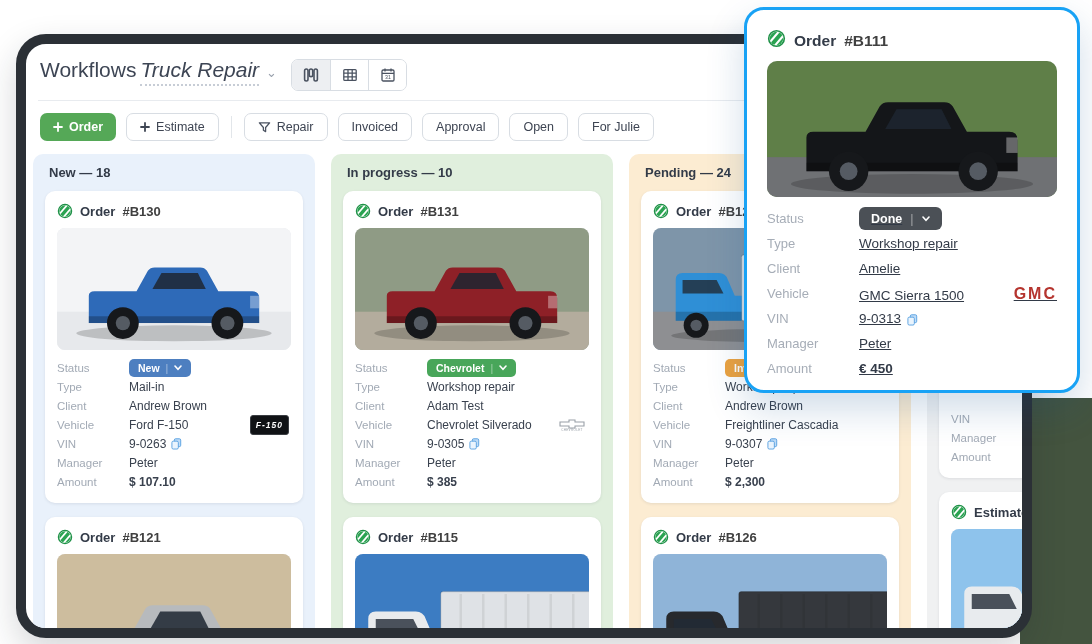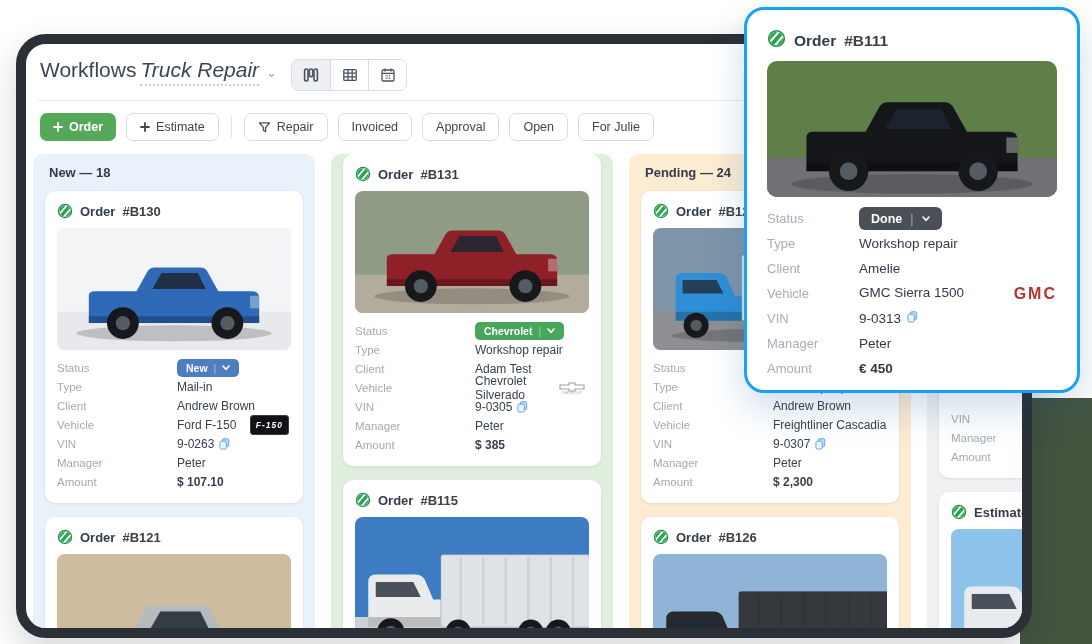--- a/index.html
+++ b/index.html
@@ -33,37 +33,37 @@
   .col{width:258px;border-radius:10px;padding:0 12px 12px;height:560px;box-sizing:content-box;flex:none;}
   .col-title{font-size:13px;font-weight:700;color:#333b48;padding:11px 4px 9px;height:17px;}
   .card{background:#fff;border-radius:10px;padding:10px 12px 12px;margin-bottom:14px;box-shadow:0 1px 3px rgba(40,50,70,.10);cursor:pointer;}
   .chead{display:flex;align-items:center;gap:7px;font-size:13px;font-weight:700;color:#333b48;padding:2px 0;}
   .cid{color:#404040;}
   .cimg{height:122px;border-radius:8px;overflow:hidden;margin:7px 0 8px;background:#e8eaed;}
   .card.preview .cimg{height:150px;margin-bottom:0;}
   .card.tail{height:287px;box-sizing:border-box;display:flex;flex-direction:column;justify-content:flex-end;}
   .row{display:flex;align-items:center;height:19px;}
   .lbl{width:72px;flex:none;font-size:11.5px;color:#a2aab5;}
-  .val{font-size:12px;color:#39414e;display:flex;align-items:center;gap:5px;flex:1;margin-left:48px;}
+  .val{font-size:12px;color:#39414e;display:flex;align-items:center;gap:5px;flex:1;}
   .val.amount{font-weight:700;}
   .badge{margin-left:auto;margin-right:2px;display:inline-flex;align-items:center;}
   .f150{font-size:8.5px;background:#101215;color:#fff;padding:4px 5px;border-radius:3px;font-weight:800;font-style:italic;letter-spacing:1px;border:1px solid #3a3d42;}
   .gmc{color:#b5342e;font-weight:800;font-size:10.5px;letter-spacing:1.5px;}
   .pill{display:inline-flex;align-items:center;gap:6px;height:18px;padding:0 9px;border:none;border-radius:5px;color:#fff;font-size:10.5px;font-weight:700;font-family:inherit;cursor:pointer;}
   .pill .psep{opacity:.45;font-weight:400;}
   .copy-btn{background:none;border:none;padding:0;margin:0;display:inline-flex;cursor:pointer;}
 
   .popup{position:absolute;left:744px;top:7px;width:336px;height:386px;background:#fff;border:3px solid #18a2f5;
     border-radius:20px;box-shadow:0 16px 38px rgba(20,80,140,.20);padding:12px 20px;z-index:50;box-sizing:border-box;}
   .pop-head{display:flex;align-items:center;gap:8px;font-size:15.5px;font-weight:700;color:#333b48;padding:7px 0 9px;}
   .pop-img{height:136px;border-radius:10px;overflow:hidden;background:#e8eaed;}
   .pop-rows{margin-top:9px;}
   .prow{display:flex;align-items:center;height:25px;}
   .plbl{width:92px;flex:none;font-size:13px;color:#a6adb7;}
-  .pval{font-size:13.5px;color:#323a47;display:flex;align-items:flex-start;gap:6px;flex:1;}
+  .pval{font-size:13.5px;color:#323a47;display:flex;align-items:flex-end;gap:6px;flex:1;text-decoration:underline;}
   .pval.amount{font-weight:700;}
   .pill.big{height:23px;font-size:12.5px;padding:0 12px;border-radius:6px;gap:8px;}
   .pval .gmc{margin-left:auto;font-size:16px;letter-spacing:2px;}
 </style>
 </head>
 <body>
 
 <div class="stage">
   <div class="outside-accent" style="background: rgb(68, 84, 63);"></div>
 
@@ -266,20 +266,21 @@
                 <rect x="28" y="84" width="150" height="6" fill="rgba(0,0,0,0.25)"></rect>
                 <rect x="170" y="66" width="8" height="11" fill="rgba(255,255,255,0.35)"></rect>
                 <circle cx="58" cy="90" r="14" fill="#16181b"></circle>
                 <circle cx="58" cy="90" r="6.3" fill="#555b63"></circle>
                 <circle cx="150" cy="90" r="14" fill="#16181b"></circle>
                 <circle cx="150" cy="90" r="6.3" fill="#555b63"></circle>
               </svg></div>
           </div>
         </div>
         <div class="col" style="background:#e0efdd">
+    <div class="col-title">In progress — 10</div>
           <div class="card">
             <div class="chead">
               <svg width="16" height="16" viewBox="0 0 20 20">
     <defs>
                   <clipPath id="sc3">
                     <circle cx="10" cy="10" r="7.1"></circle>
                   </clipPath>
                 </defs>
     <circle cx="10" cy="10" r="8.2" fill="#fff" stroke="#1f9148" stroke-width="1.7"></circle>
     <circle cx="10" cy="10" r="7.1" fill="#2aa351"></circle>

